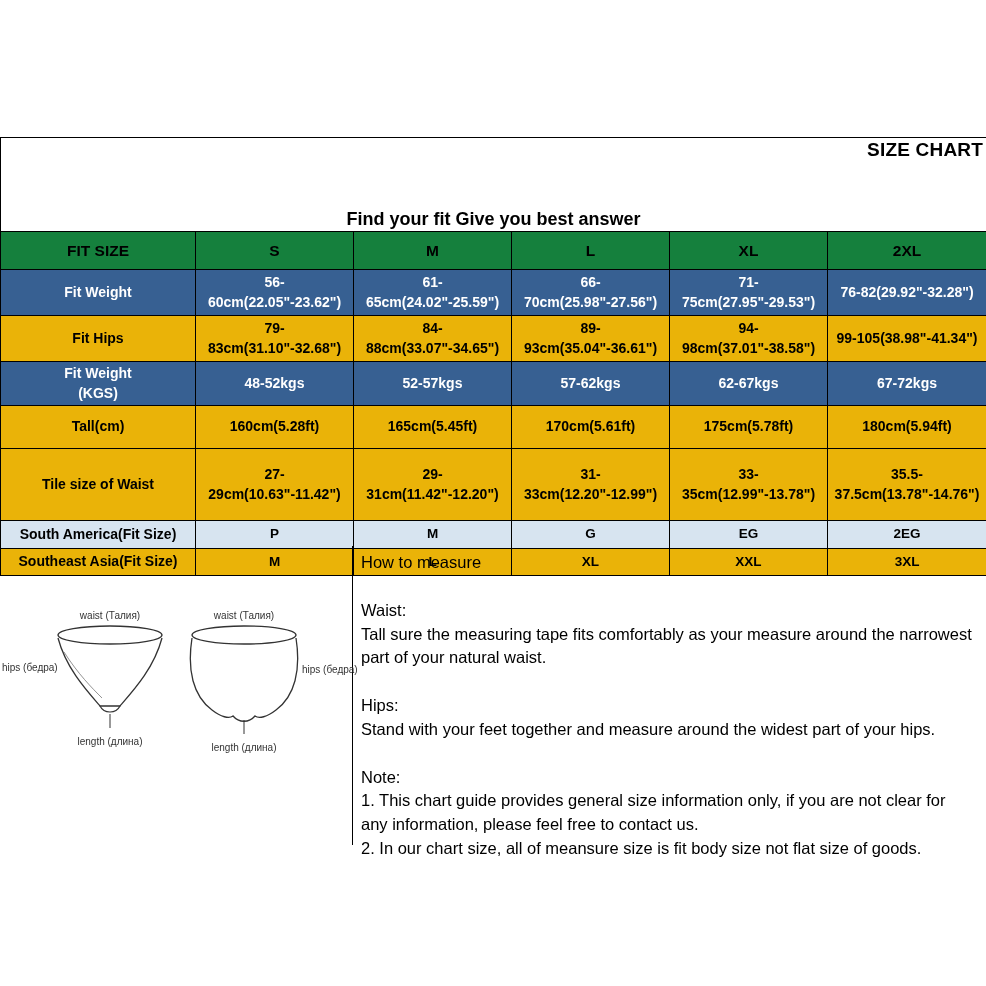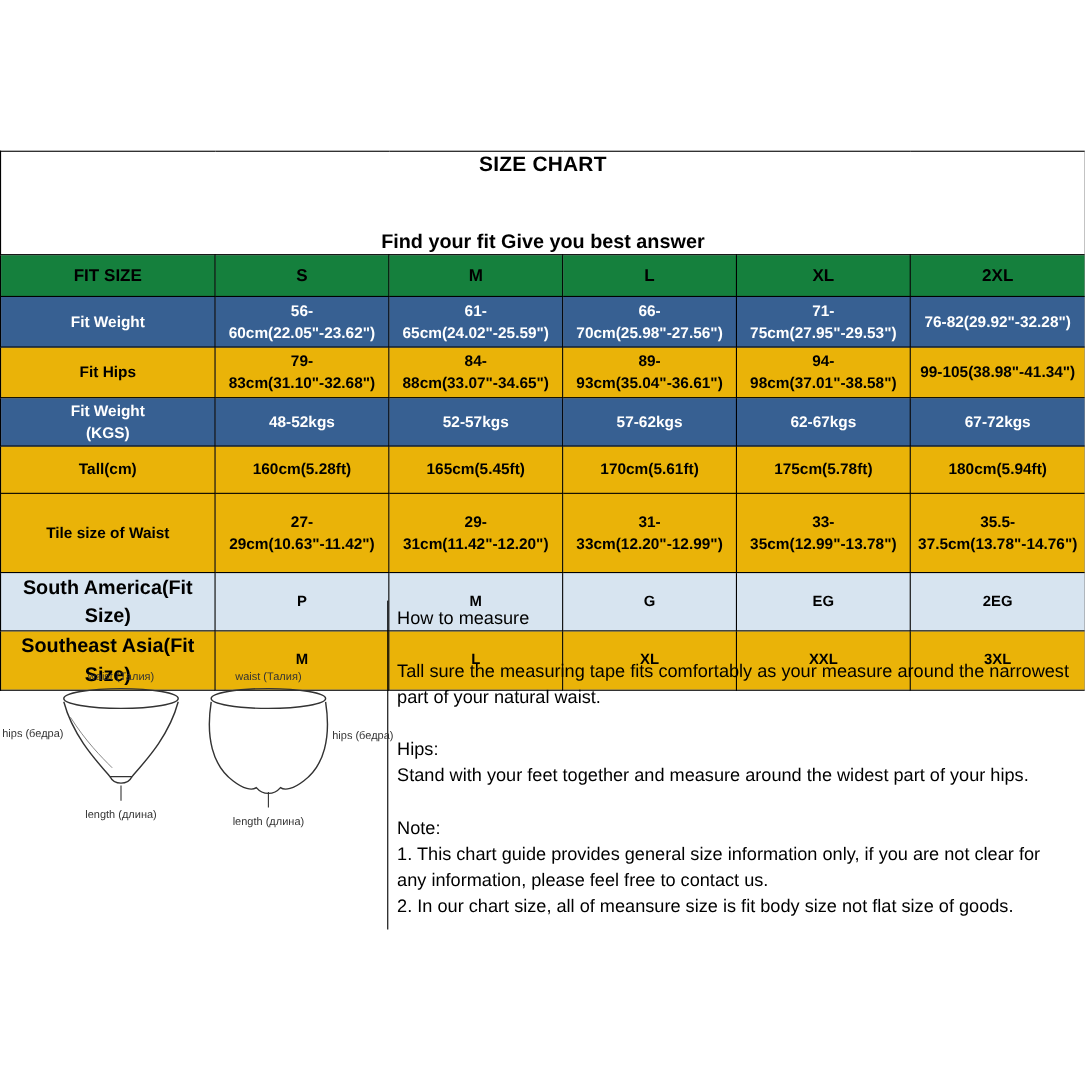--- a/index.html
+++ b/index.html
@@ -15,39 +15,39 @@
   .size-table {
     position:absolute; top:137px; left:0; width:986px;
     border-collapse:collapse; table-layout:fixed;
   }
   .size-table th, .size-table td {
     border:1px solid var(--border, #000);
     text-align:center; vertical-align:middle;
     padding:1px 3px;
   }
   .title-cell { height:65px; background:#fff; }
-  .title    { font-size:19px; font-weight:bold; letter-spacing:0.2px; }
+  .title    { font-size:19px; font-weight:bold; letter-spacing:0.2px;text-align:right; }
   .subtitle { font-size:18px; font-weight:bold;margin-top:48px; }
   .head-row th { height:38px; font-size:15.5px; font-weight:bold; background:#15803d; }
 
   .size-table td { font-weight:bold; font-size:14px; line-height:1.4; }
   .lbl { font-size:14.5px; white-space:pre-line; }
 
   tr.dark  { background:var(--dark-row-bg,  #376092); color:var(--dark-row-text, #ffffff); }
   tr.light { background:var(--light-row-bg, #D7E4F0); }
   tr.white { background:#eab308; }
 
   .r0 td { height:46px; }
   .r1 td { height:46px; }
   .r2 td { height:44px; }
   .r3 td { height:43px; }
   .r4 td { height:72px; }
   .r5 td { height:28px; font-size:13.5px; }
   .r6 td { height:27px; font-size:13.5px; }
-  .r5 .lbl, .r6 .lbl { font-size:18px; }
+  .r5 .lbl, .r6 .lbl { font-size:14px; }
 
   
   .bottom {
     position:absolute; top:546px; left:0; width:986px; height:299px;
     display:flex;
   }
   .diagrams { position:relative; width:352px; height:100%; flex:none; }
   .howto {
     flex:1; border-left:1px solid var(--border,#000);
     padding:5px 12px 0 8px;
@@ -173,20 +173,21 @@
 
       <svg class="g-svg" style="left:184px; top:78px;" width="120" height="116" viewBox="0 0 120 116">
         <ellipse cx="60" cy="11" rx="52" ry="9" fill="none" stroke="#333" stroke-width="1.3"></ellipse>
         <path d="M 8 14 C 3 46 9 72 28 86 C 37 93 45 95 49 92 C 55 99 65 99 71 92 C 75 95 83 93 92 86 C 111 72 117 46 112 14" fill="none" stroke="#333" stroke-width="1.3"></path>
         <line x1="60" y1="96" x2="60" y2="110" stroke="#333" stroke-width="1"></line>
       </svg>
     </div>
 
     <div class="howto">
       <p class="gap">How to measure</p>
+      <p>Waist:</p>
       <p class="gap">Tall sure the measuring tape fits comfortably as your measure around the narrowest part of your natural waist.</p>
       <p>Hips:</p>
       <p class="gap">Stand with your feet together and measure around the widest part of your hips.</p>
       <p>Note:</p>
       <p>1. This chart guide provides general size information only, if you are not clear for any information, please feel free to contact us.</p>
       <p>2. In our chart size, all of meansure size is fit body size not flat size of goods.</p>
     </div>
 
   </div>
 

